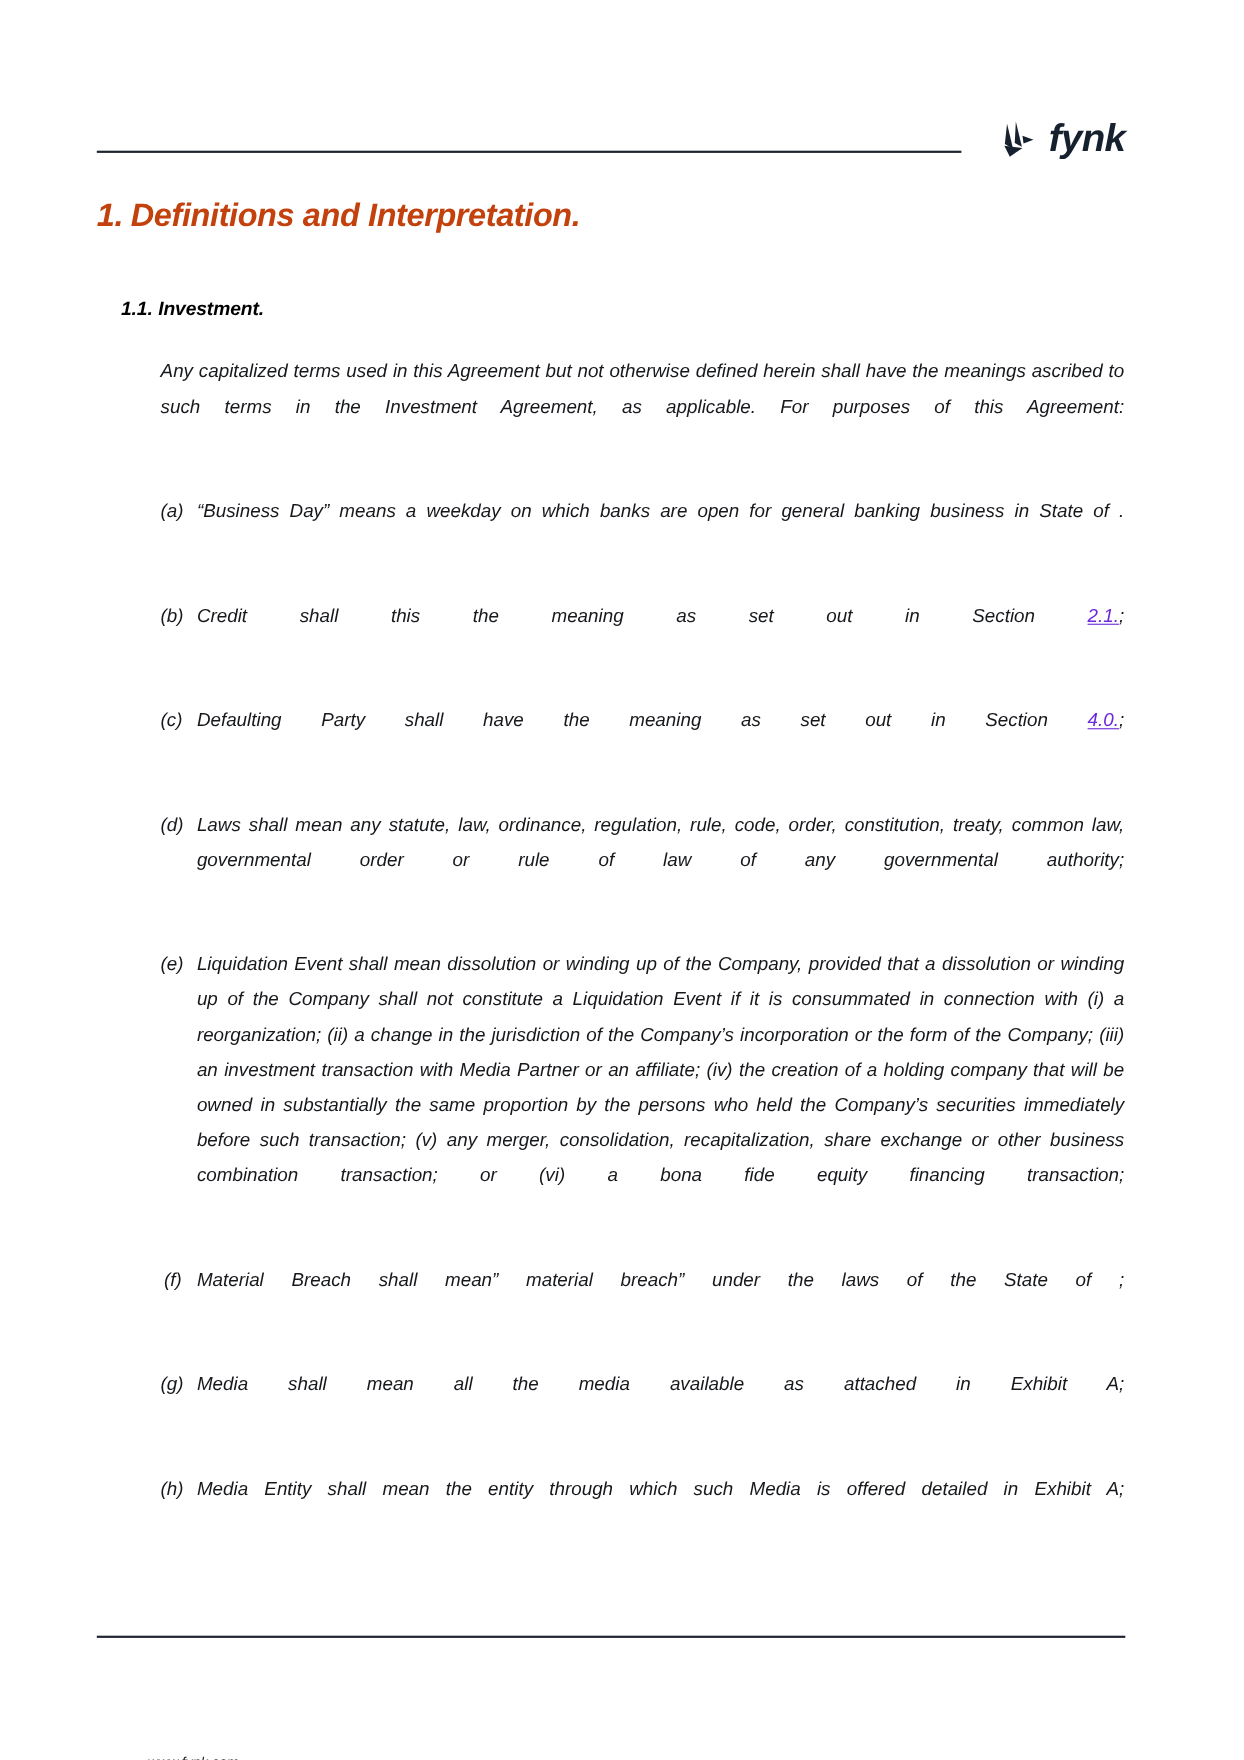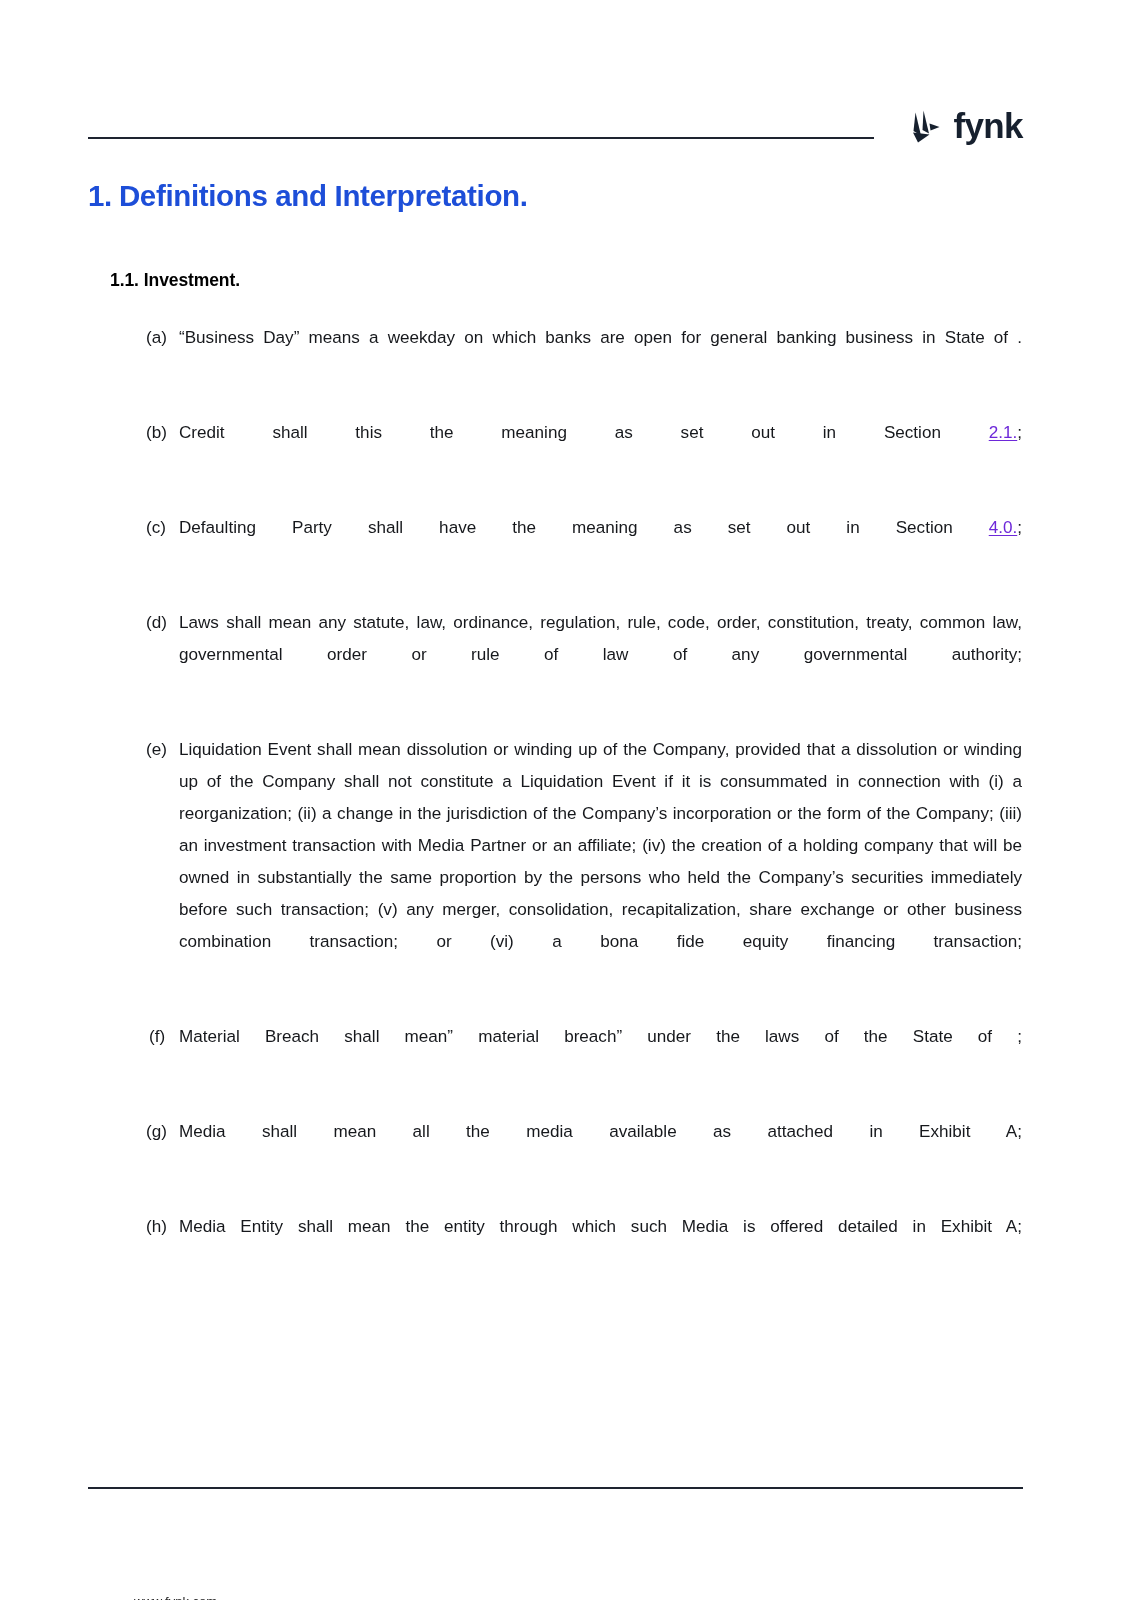--- a/index.html
+++ b/index.html
@@ -13,20 +13,21 @@
     -webkit-font-smoothing: antialiased;
   }
   .page {
     position: relative;
     width: 1131px;
     height: 1600px;
     margin: 0 auto;
     background: #ffffff;
     box-sizing: border-box;
     overflow: hidden;
+    font-style: italic;
   }
 
   
   .header {
     position: absolute;
     left: 88px;
     top: 96px;
     width: 935px;
     height: 60px;
     display: flex;
@@ -60,21 +61,21 @@
   }
 
   
   .h1 {
     position: absolute;
     left: 88px;
     top: 179px;
     font-size: 29.5px;
     font-weight: bold;
     letter-spacing: -0.35px;
-    color: #1d4ed8;
+    color: #c2410c;
     white-space: nowrap;
   }
   .h1 .h1-num { margin-right: 7px; }
 
   .h2 {
     position: absolute;
     left: 110px;
     top: 270px;
     font-size: 17.5px;
     font-weight: bold;
@@ -189,20 +190,21 @@
   <div class="h1">
     <span class="h1-num">1.</span><span>Definitions and Interpretation.</span>
   </div>
 
   <div class="h2">
     <span class="h2-num">1.1.</span><span>Investment.</span>
   </div>
 
   <div class="body-block">
 
+    <p class="para intro">Any capitalized terms used in this Agreement but not otherwise defined herein shall have the meanings ascribed to such terms in the Investment Agreement, as applicable. For purposes of this Agreement:</p>
 
     <ul class="list">
 
       <li class="list-item">
         <span class="marker">(a)</span>
         <span class="txt">“Business Day” means a weekday on which banks are open for general banking business in State of .</span>
       </li>
 
       <li class="list-item">
         <span class="marker">(b)</span>

